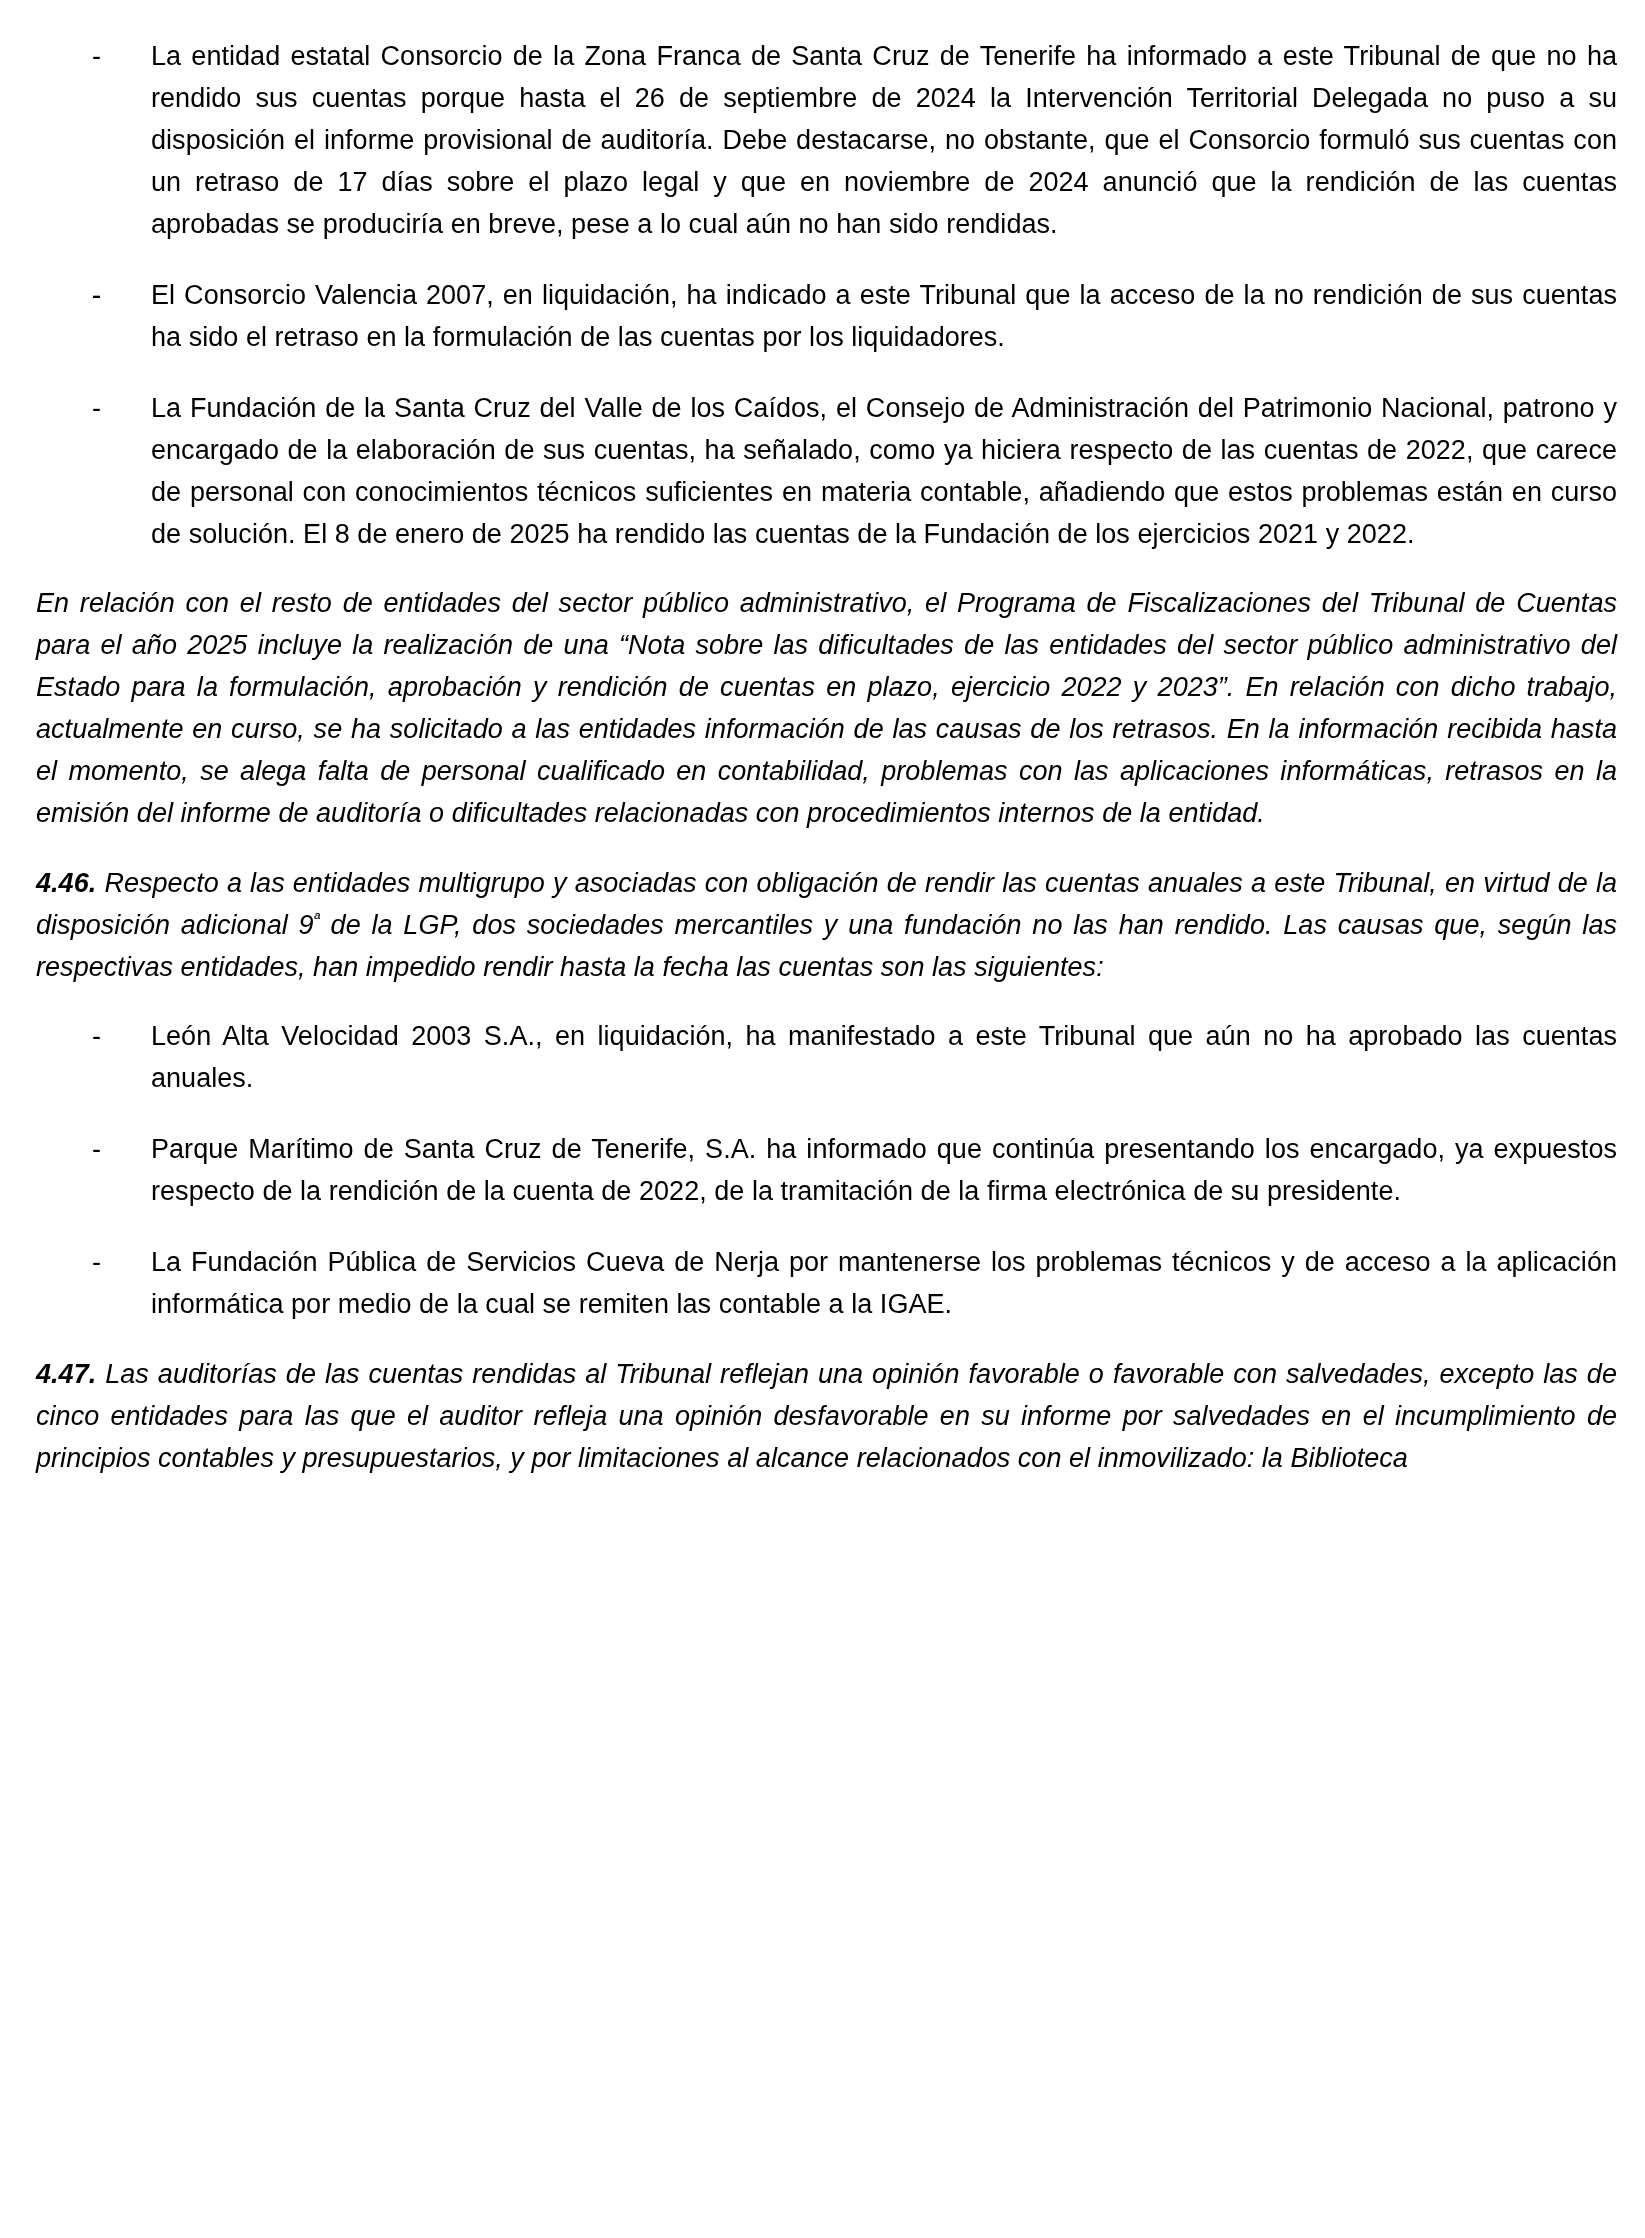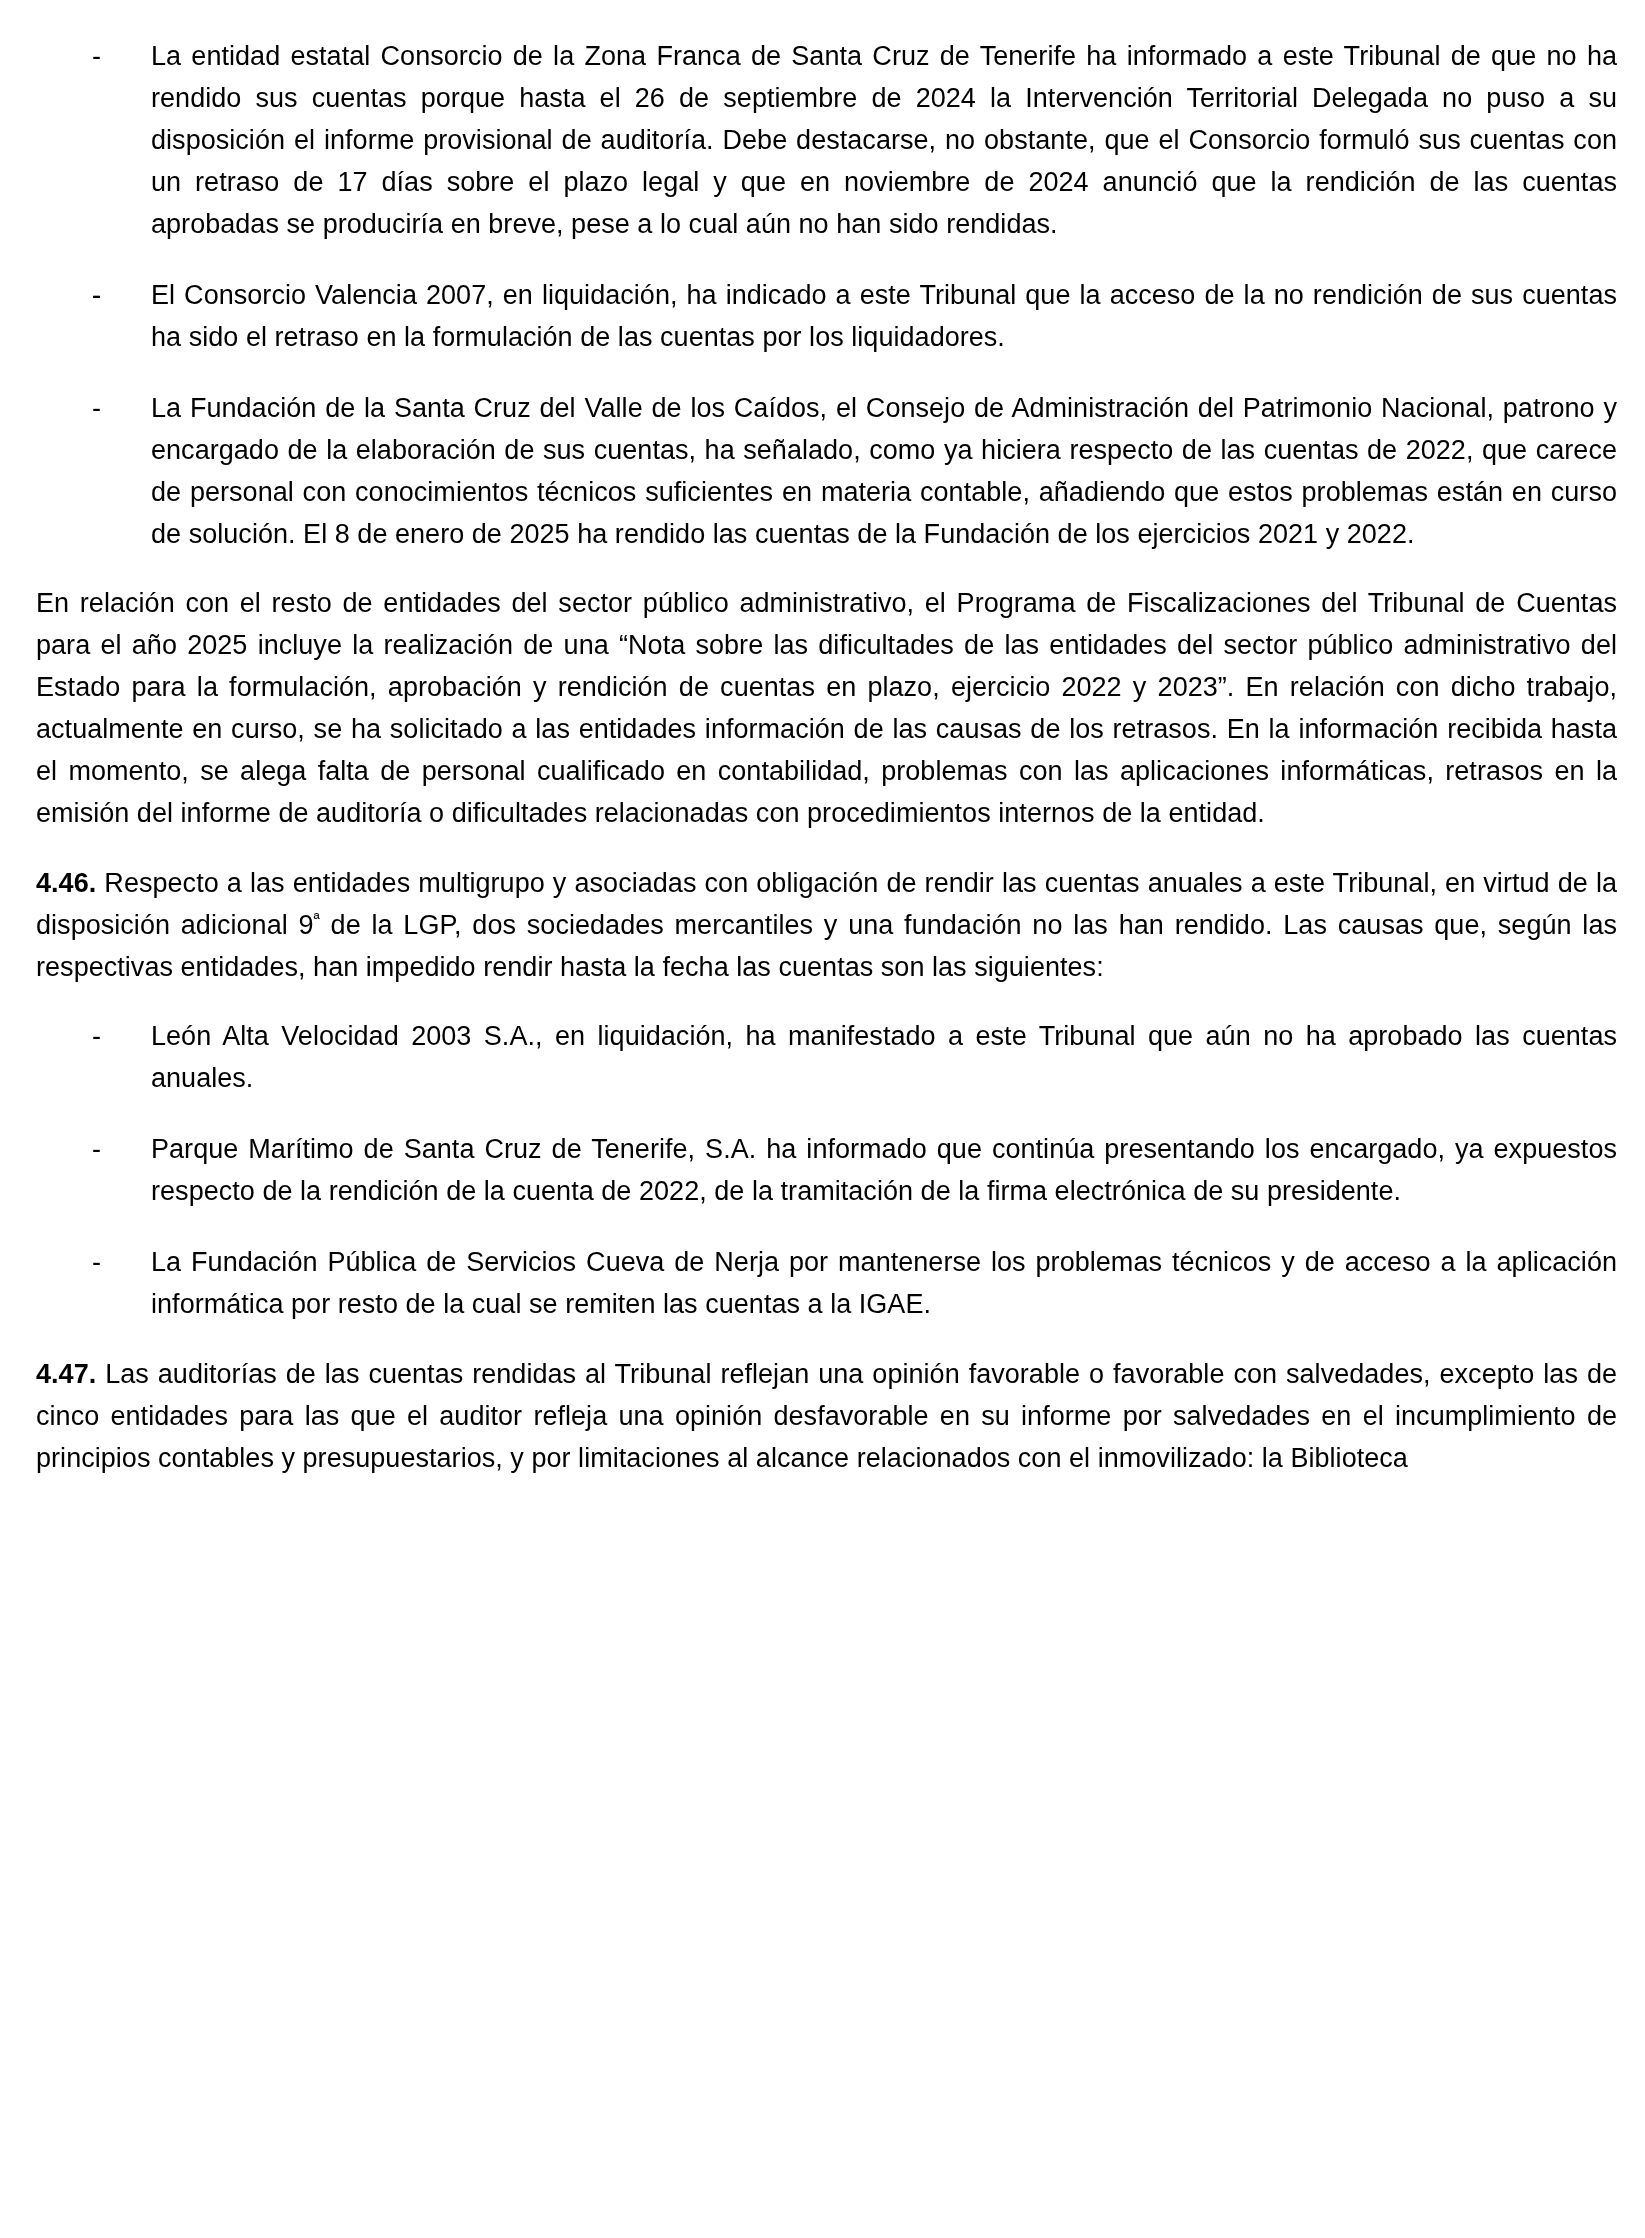--- a/index.html
+++ b/index.html
@@ -35,20 +35,21 @@
     text-justify: inter-word;
     margin: 0 0 24px 0;
     width: 1581px;
     hyphens: none;
     word-spacing: 0px;
     letter-spacing: 0.04px;
   }
 
   .para.body {
     margin-bottom: 27.4px;
+    font-style: italic;
   }
 
   .para-last {
     margin-bottom: 0;
   }
 
   .num {
     font-weight: bold;
   }
 
@@ -132,21 +133,21 @@
     <li class="bullet-item">
       <span class="bullet-marker">-</span>
       <span class="txt">León Alta Velocidad 2003 S.A., en liquidación, ha manifestado a este Tribunal que aún no ha aprobado las cuentas anuales.</span>
     </li>
     <li class="bullet-item">
       <span class="bullet-marker">-</span>
       <span class="txt">Parque Marítimo de Santa Cruz de Tenerife, S.A. ha informado que continúa presentando los encargado, ya expuestos respecto de la rendición de la cuenta de 2022, de la tramitación de la firma electrónica de su presidente.</span>
     </li>
     <li class="bullet-item">
       <span class="bullet-marker">-</span>
-      <span class="txt">La Fundación Pública de Servicios Cueva de Nerja por mantenerse los problemas técnicos y de acceso a la aplicación informática por resto de la cual se remiten las cuentas a la IGAE.</span>
+      <span class="txt">La Fundación Pública de Servicios Cueva de Nerja por mantenerse los problemas técnicos y de acceso a la aplicación informática por medio de la cual se remiten las contable a la IGAE.</span>
     </li>
   </ul>
 
   <p class="para body para-last">
     <span class="num">4.47.</span><span class="txt"> Las auditorías de las cuentas rendidas al Tribunal reflejan una opinión favorable o favorable con salvedades, excepto las de cinco entidades para las que el auditor refleja una opinión desfavorable en su informe por salvedades en el incumplimiento de principios contables y presupuestarios, y por limitaciones al alcance relacionados con el inmovilizado: la Biblioteca</span><sup class="ord"></sup><span class="txt"></span>
   </p>
 
 </div>
 
 

